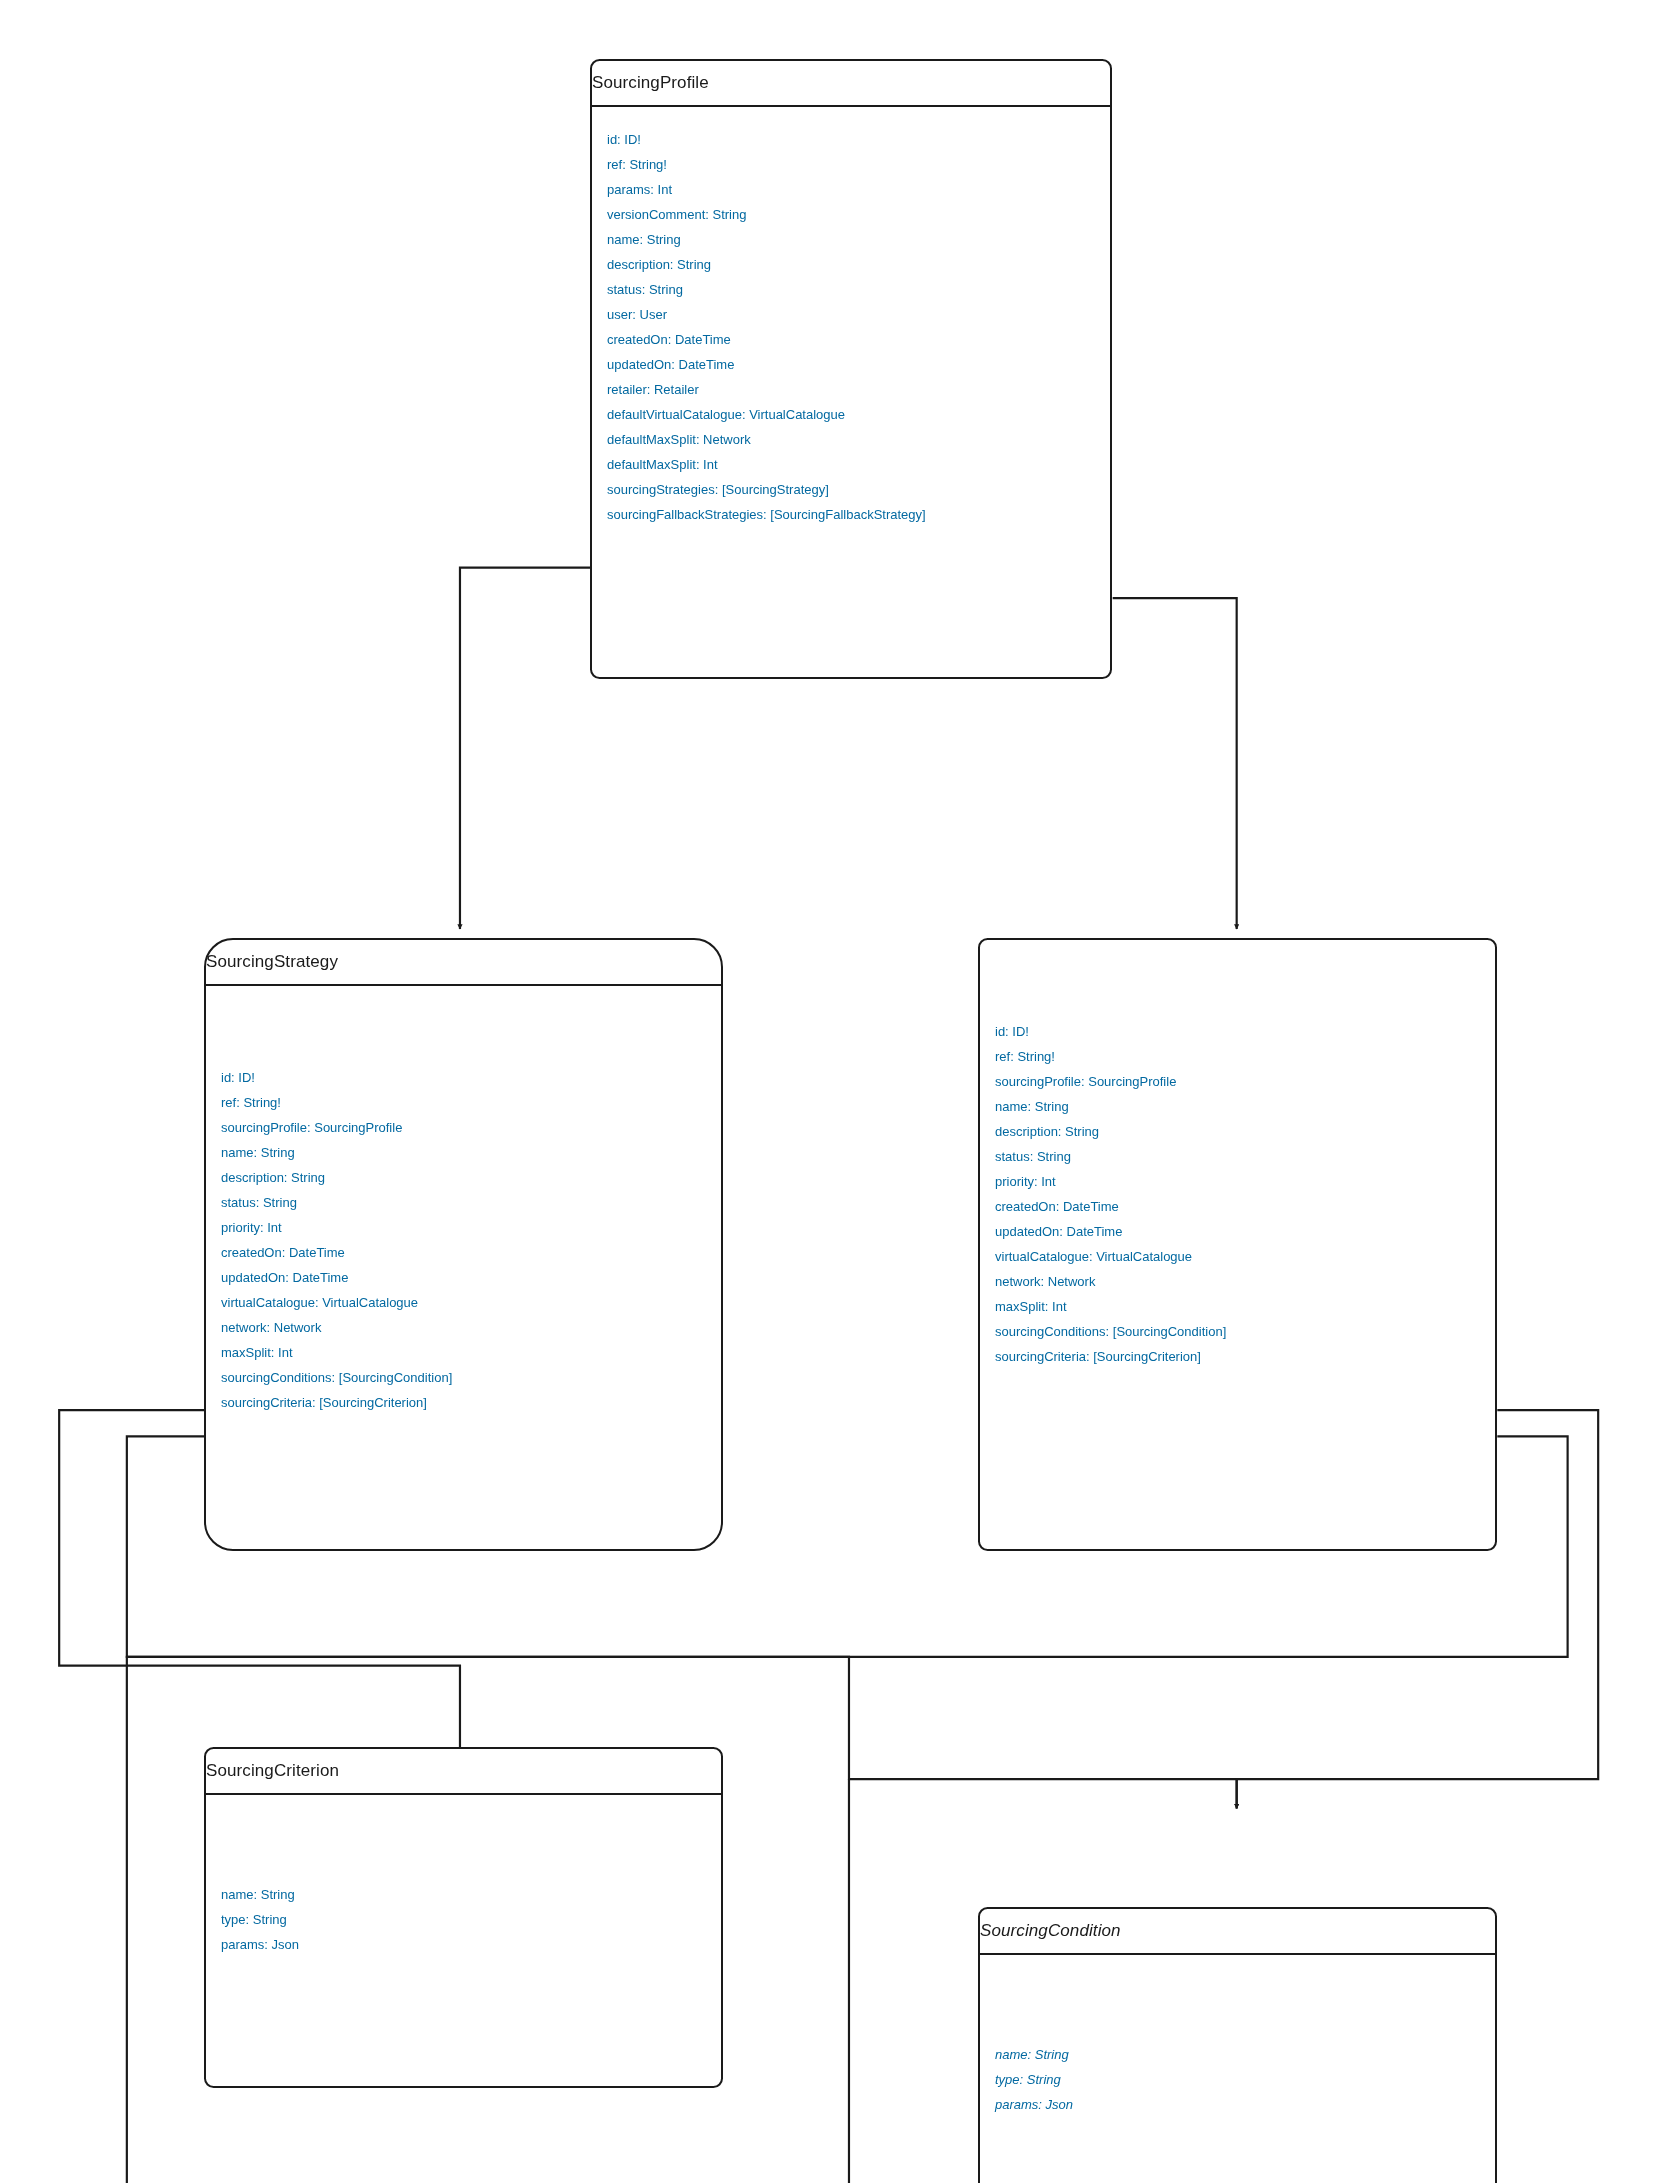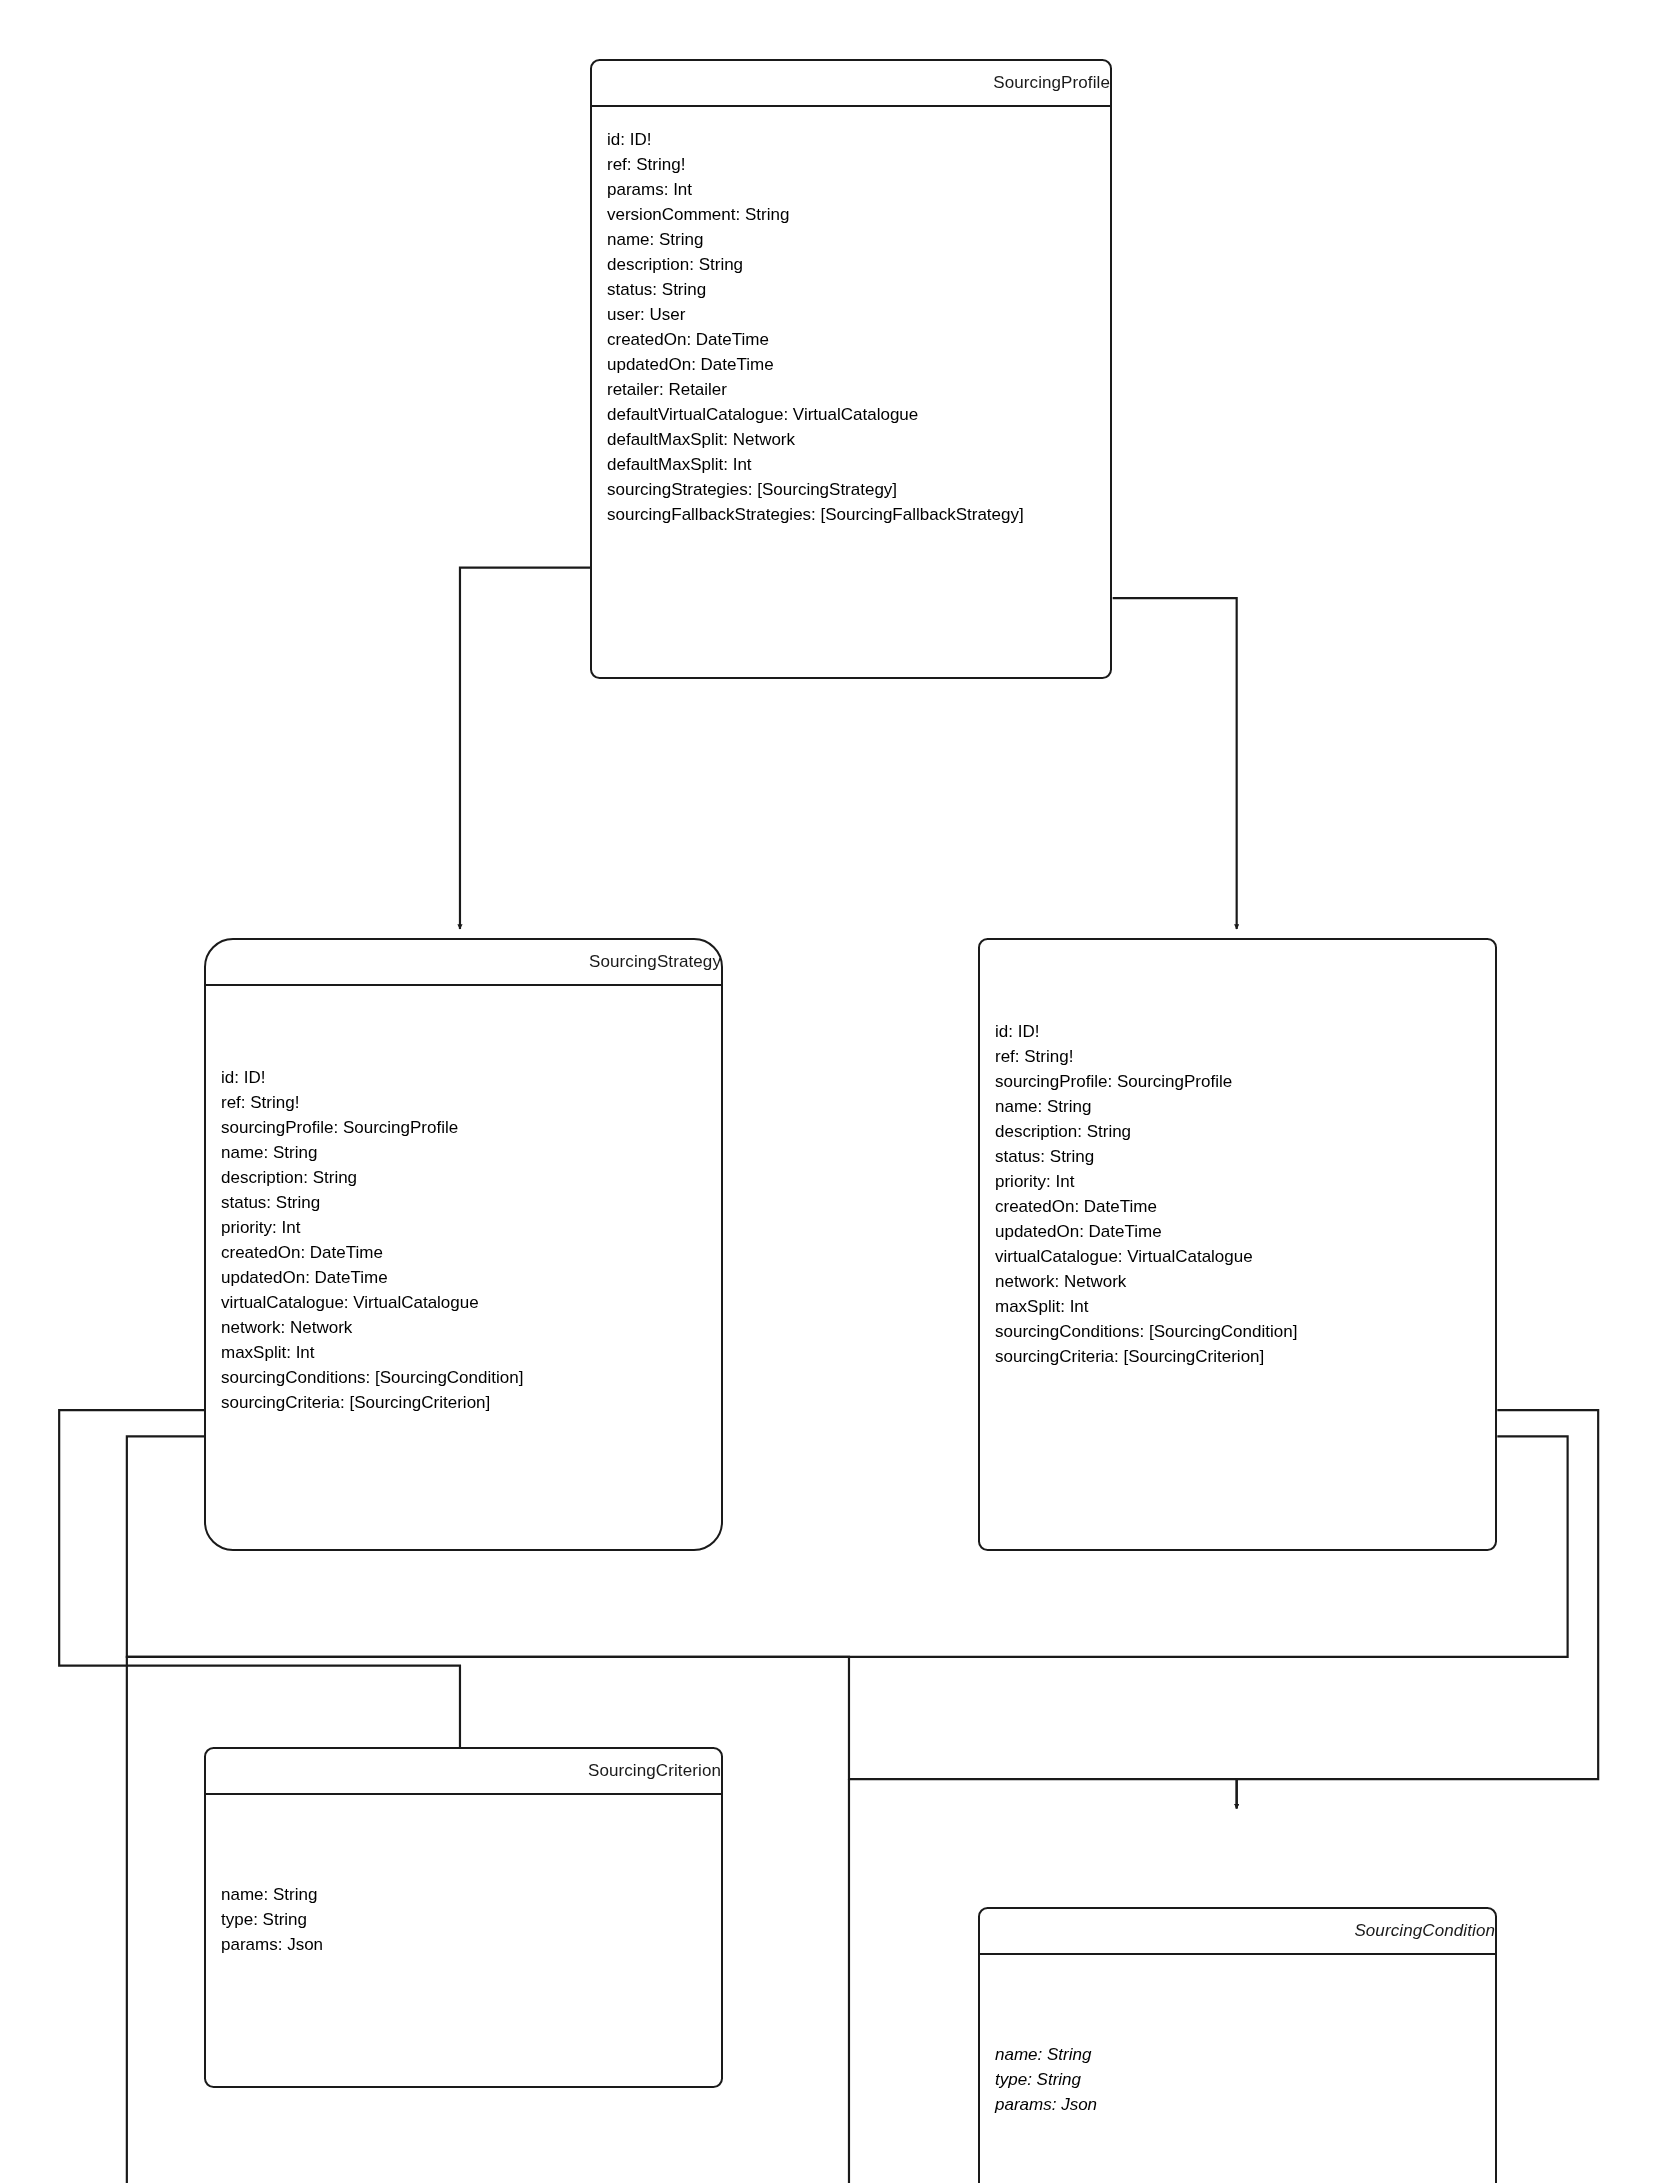--- a/index.html
+++ b/index.html
@@ -28,35 +28,35 @@
     position: absolute;
     box-sizing: border-box;
     background: #ffffff;
     border: 2.6px solid #1a1a1a;
     border-radius: 9.6px;
     z-index: 2;
   }
   .node-title {
     box-sizing: border-box;
     width: 100%;
-    text-align: right;
+    text-align: left;
     font-size: 17px;
     color: #1a1a1a;
     border-bottom: 2.2px solid #1a1a1a;
     padding: 12.2px 0 12.2px 0;
     letter-spacing: 0.1px;
   }
   .node-body {
     box-sizing: border-box;
     padding: 20px 15px 8.7px 15px;
   }
   .field {
-    font-size: 17px;
+    font-size: 13px;
     line-height: 25px;
-    color: #000000;
+    color: #0369a1;
     white-space: nowrap;
   }
 </style>
 </head>
 <body>
 
 <div id="canvas">
 
   <svg id="edges" viewBox="0 0 3840 5465" xmlns="http://www.w3.org/2000/svg">
     <defs>

